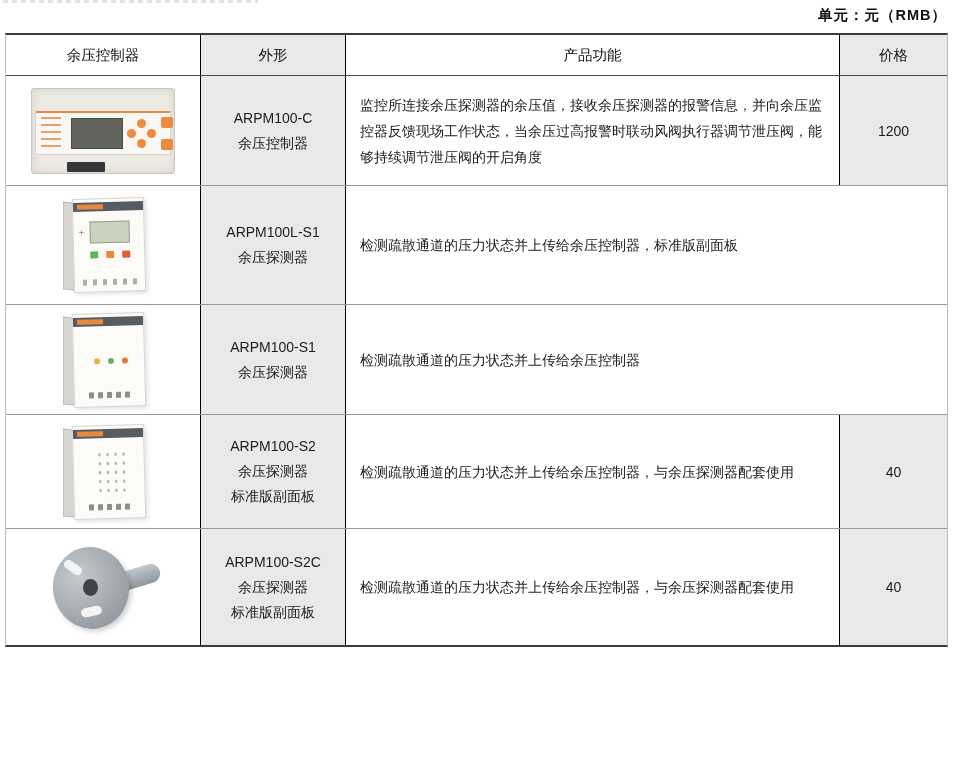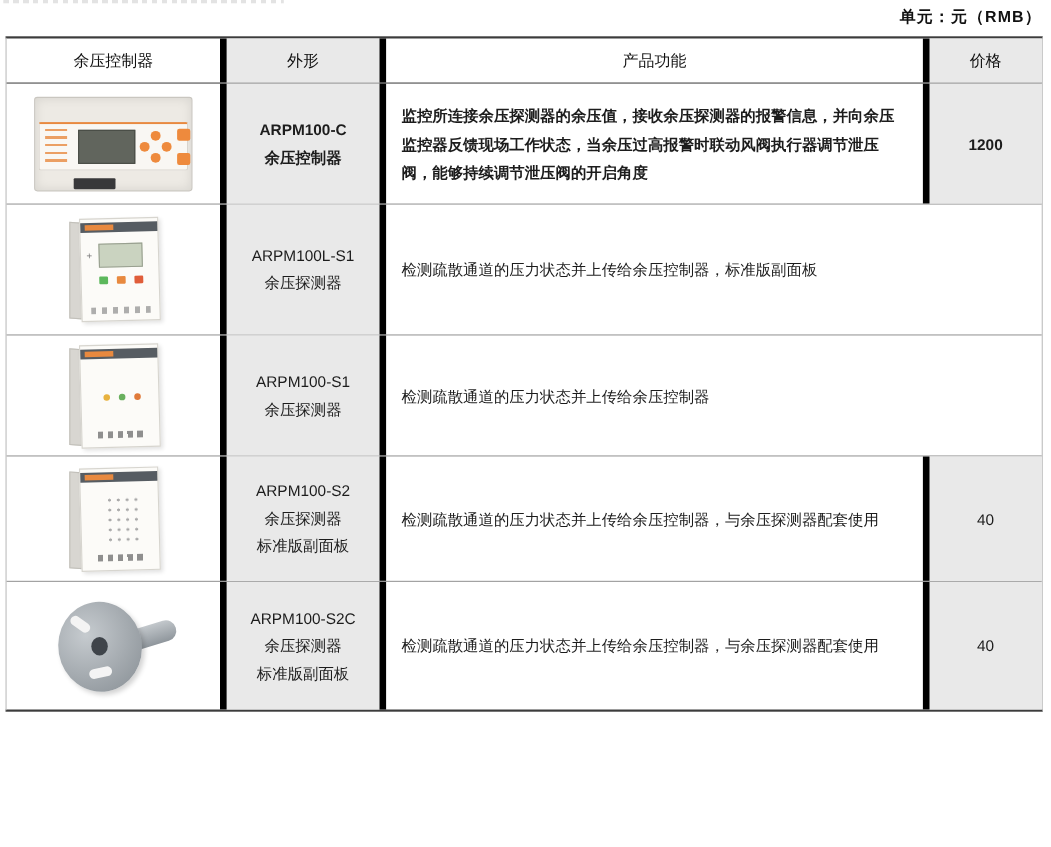--- a/index.html
+++ b/index.html
@@ -13,33 +13,33 @@
              opacity:.8; }
 
   .unit-label { position:absolute; top:6px; right:8px; font-size:14.5px; font-weight:bold;
                 letter-spacing:1px; color:#111; }
 
   
   .price-table { position:absolute; left:5px; top:33px; width:943px;
                  border-top:2.5px solid #3c3c3c; border-bottom:2.5px solid #3c3c3c;
                  border-left:1px solid #bdbdbd; border-right:1px solid #bdbdbd; }
   .t-row { display:grid; grid-template-columns:194px 145px 494px 108px; width:100%; }
-  .t-row > div { border-left:6px solid #000000; display:flex; align-items:center; justify-content:center; }
+  .t-row > div { border-left:1px solid #000000; display:flex; align-items:center; justify-content:center; }
   .t-row > div:first-child { border-left:none; }
   .t-head { height:41px; border-bottom:1.5px solid #4a4a4a; font-size:14.5px; color:#111; }
   .t-head > div { font-weight:normal; }
   .shade { background:#e9e9e9; }
   .data-row { border-bottom:1px solid #9a9a9a; }
   .data-row:last-child { border-bottom:none; }
   .cell-model { flex-direction:column; font-size:14px; line-height:25px; text-align:center; }
   .cell-func { justify-content:flex-start !important; padding:0 14px; font-size:14px;
                line-height:26px; text-align:left; }
   .cell-price { font-size:14px; }
 
-  .r1 { height:110px;font-weight:bold; } .r2 { height:114px; } .r3 { height:119px; }
+  .r1 { height:110px; } .r2 { height:114px; } .r3 { height:119px; }
   .r4 { height:110px; } .r5 { height:114px; } .r6 { height:116px; }
 
   
   .photo { position:relative; }
 
   
   .dev-ctrl { width:168px; height:96px; }
   .dev-ctrl .c-body { position:absolute; left:12px; right:12px; top:5px; bottom:5px;
       background:#edeae4; border:1px solid #c9c6c0; border-radius:3px;
       box-shadow:inset 0 0 10px rgba(0,0,0,.10); }

